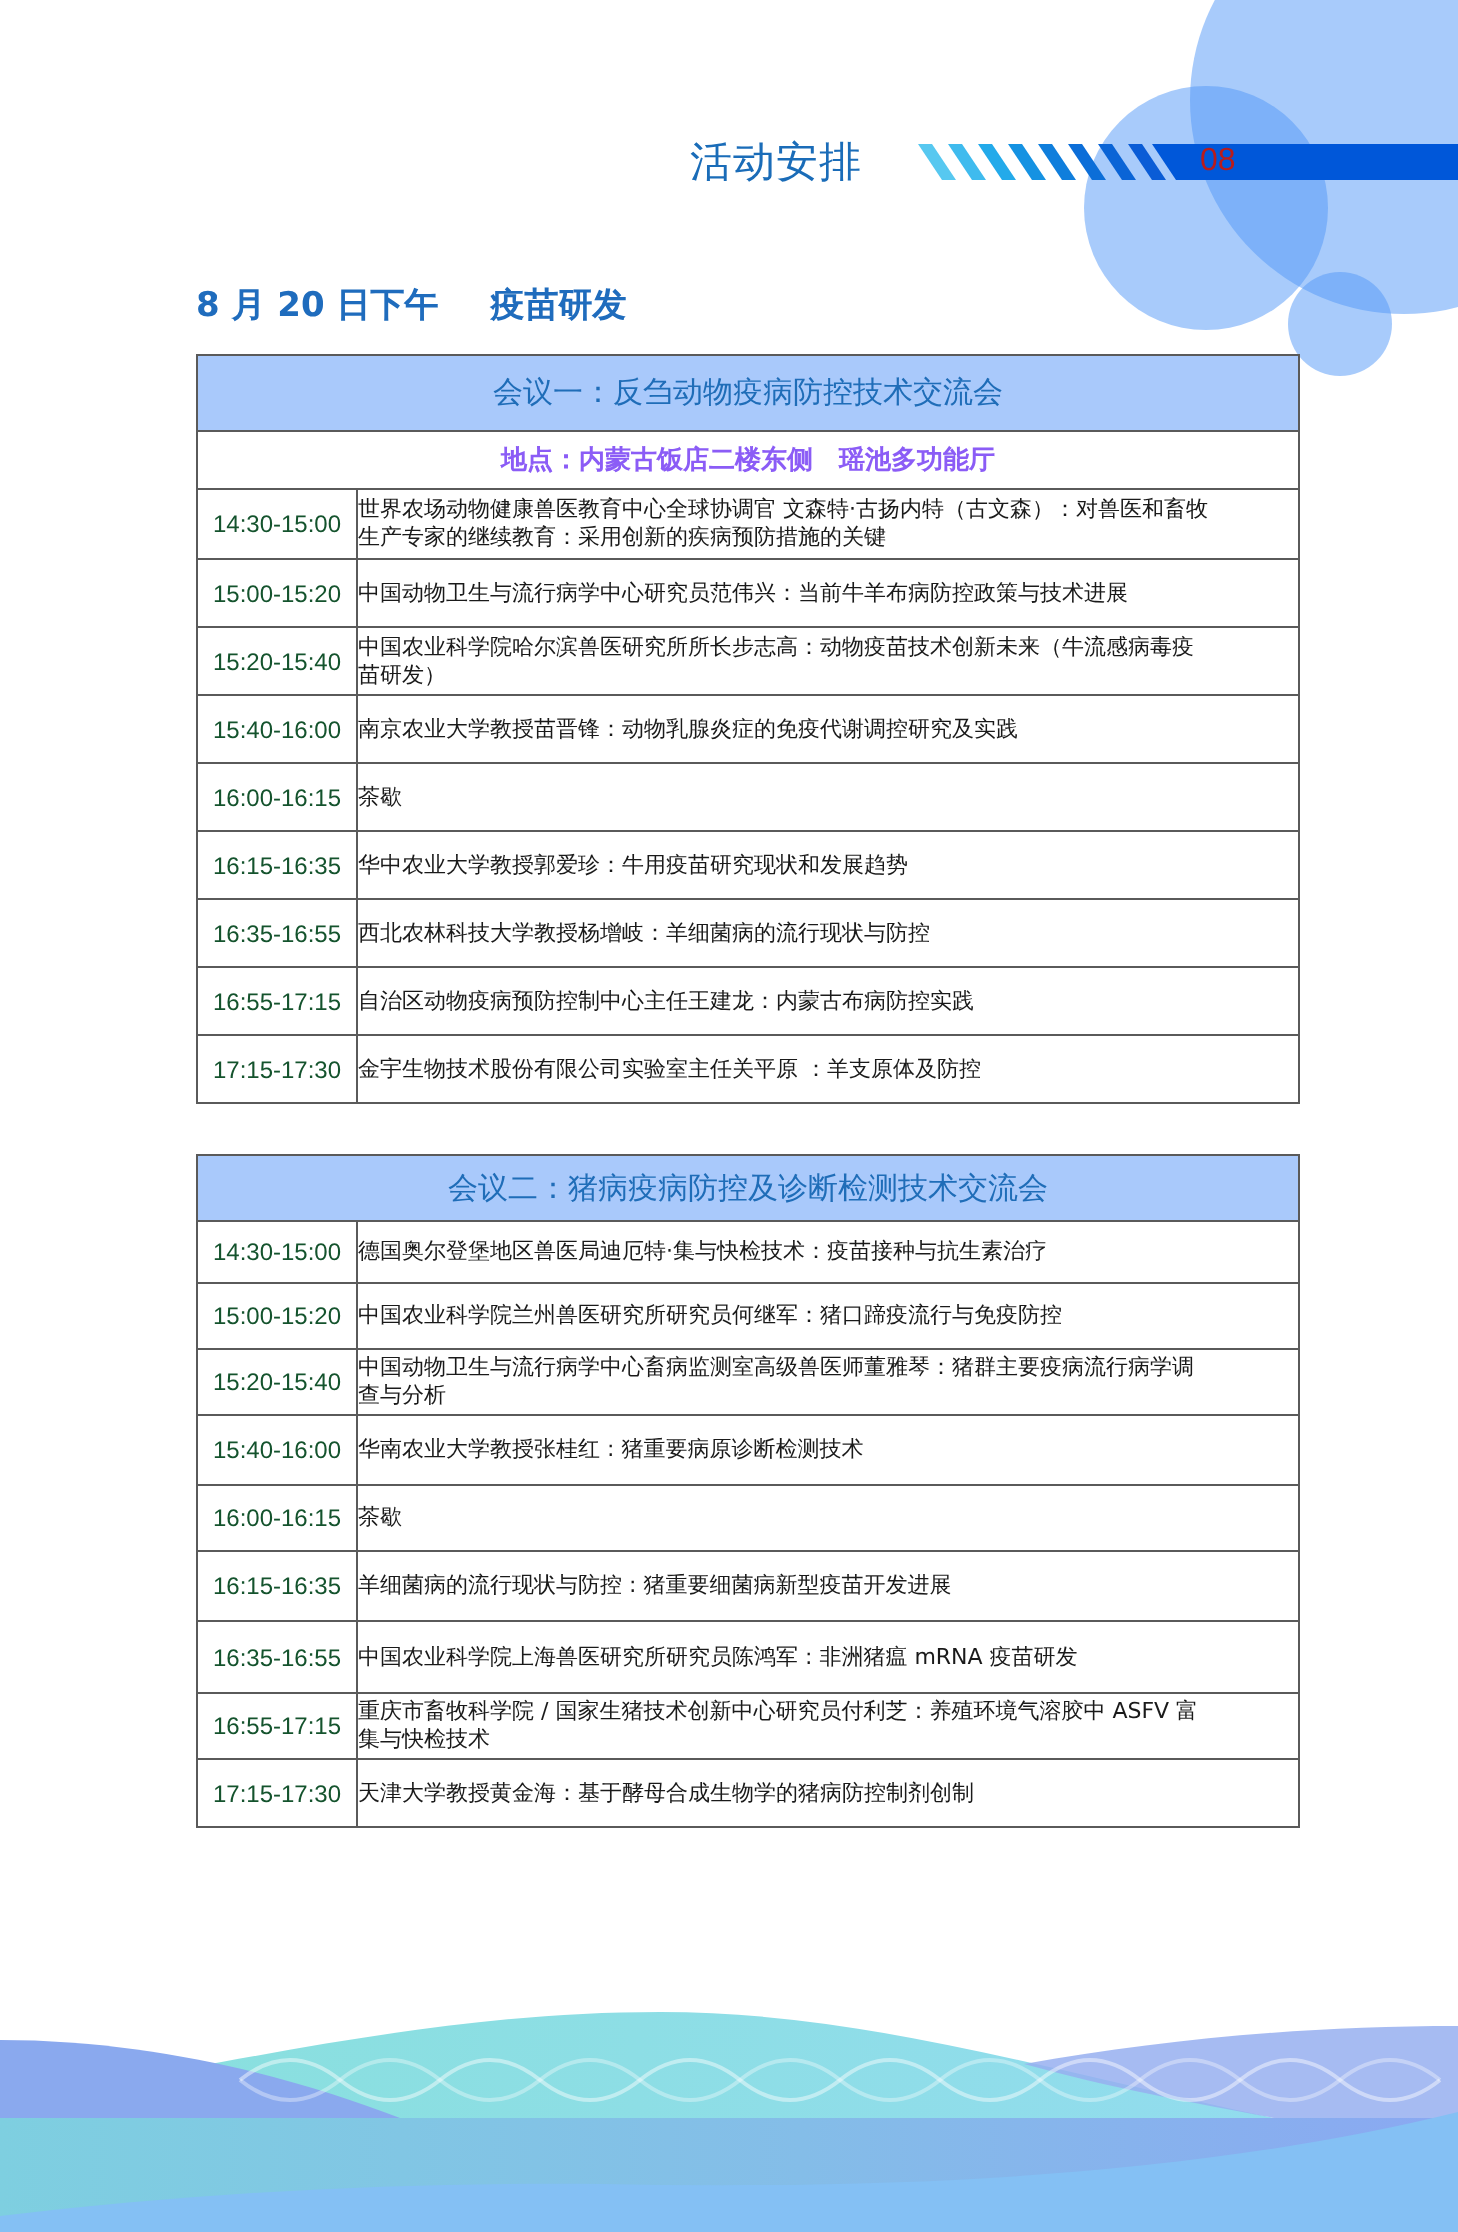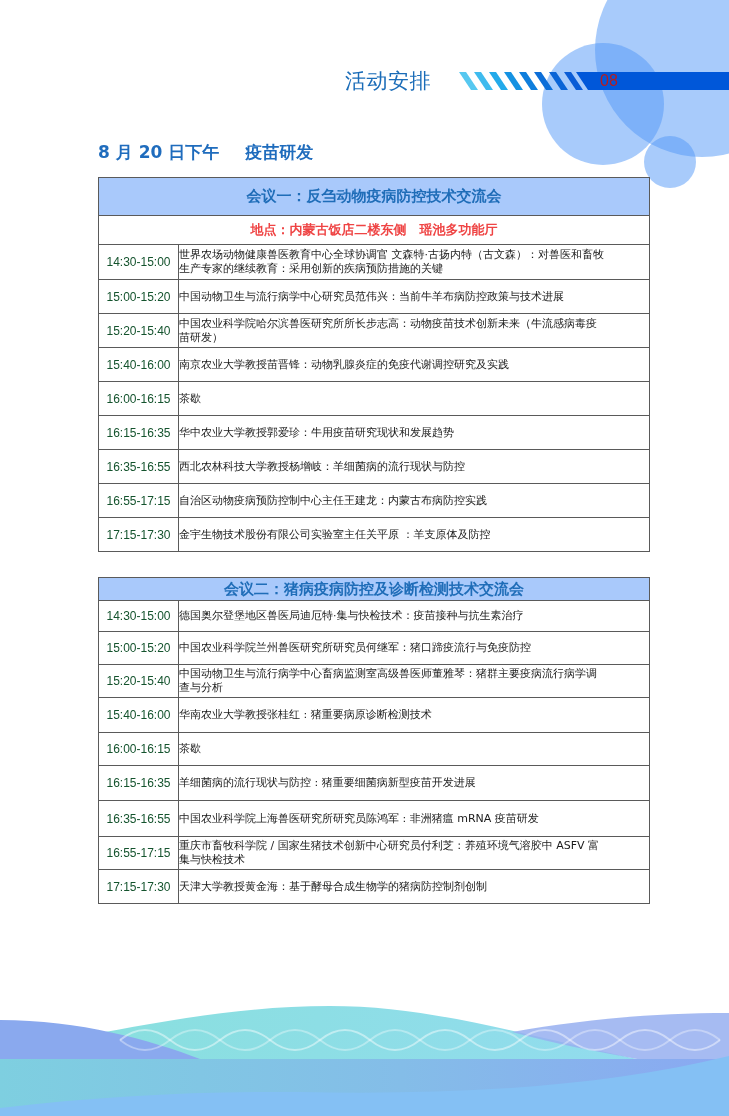--- a/index.html
+++ b/index.html
@@ -27,24 +27,24 @@
   table.session {
     position: absolute; left: 98px; width: 552px; z-index: 2;
     border-collapse: collapse; table-layout: fixed; background: #ffffff;
   }
   table.session td {
     border: 1px solid #5a5a5a; padding: 0; vertical-align: middle;
   }
   .col-time { width: 80px; }
   td.title-cell {
     background: #a9c9fb; text-align: center;
-    font-size: 15px; font-weight: bold; color: #1f6db8;
+    font-size: 15px; font-weight: normal; color: #1f6db8;
   }
   td.loc-cell {
-    text-align: center; font-size: 13px; font-weight: bold; color: #ef4444;
+    text-align: center; font-size: 13px; font-weight: bold; color: #8b5cf6;
   }
   td.time-cell {
     text-align: center; font-size: 12px; color: #14532d;
     font-family: "Liberation Sans", sans-serif;
   }
   td.topic-cell {
     font-size: 11px; line-height: 14px; color: #1a1a1a;
     padding-left: 3px; white-space: pre; overflow: hidden;
   }
 </style>
@@ -152,21 +152,21 @@
       </tr>
 </tbody>
   </table>
 
 <table class="session" style="top:577px;">
   <colgroup>
       <col class="col-time">
       <col>
     </colgroup>
   <tbody>
-      <tr style="height:23px;">
+      <tr style="height:33px;">
         <td colspan="2" class="title-cell">会议二：猪病疫病防控及诊断检测技术交流会</td>
       </tr>
   <tr style="height:31px;">
         <td class="time-cell">14:30-15:00</td>
         <td class="topic-cell">德国奥尔登堡地区兽医局迪厄特·集与快检技术：疫苗接种与抗生素治疗</td>
       </tr>
   <tr style="height:33px;">
         <td class="time-cell">15:00-15:20</td>
         <td class="topic-cell">中国农业科学院兰州兽医研究所研究员何继军：猪口蹄疫流行与免疫防控</td>
       </tr>

